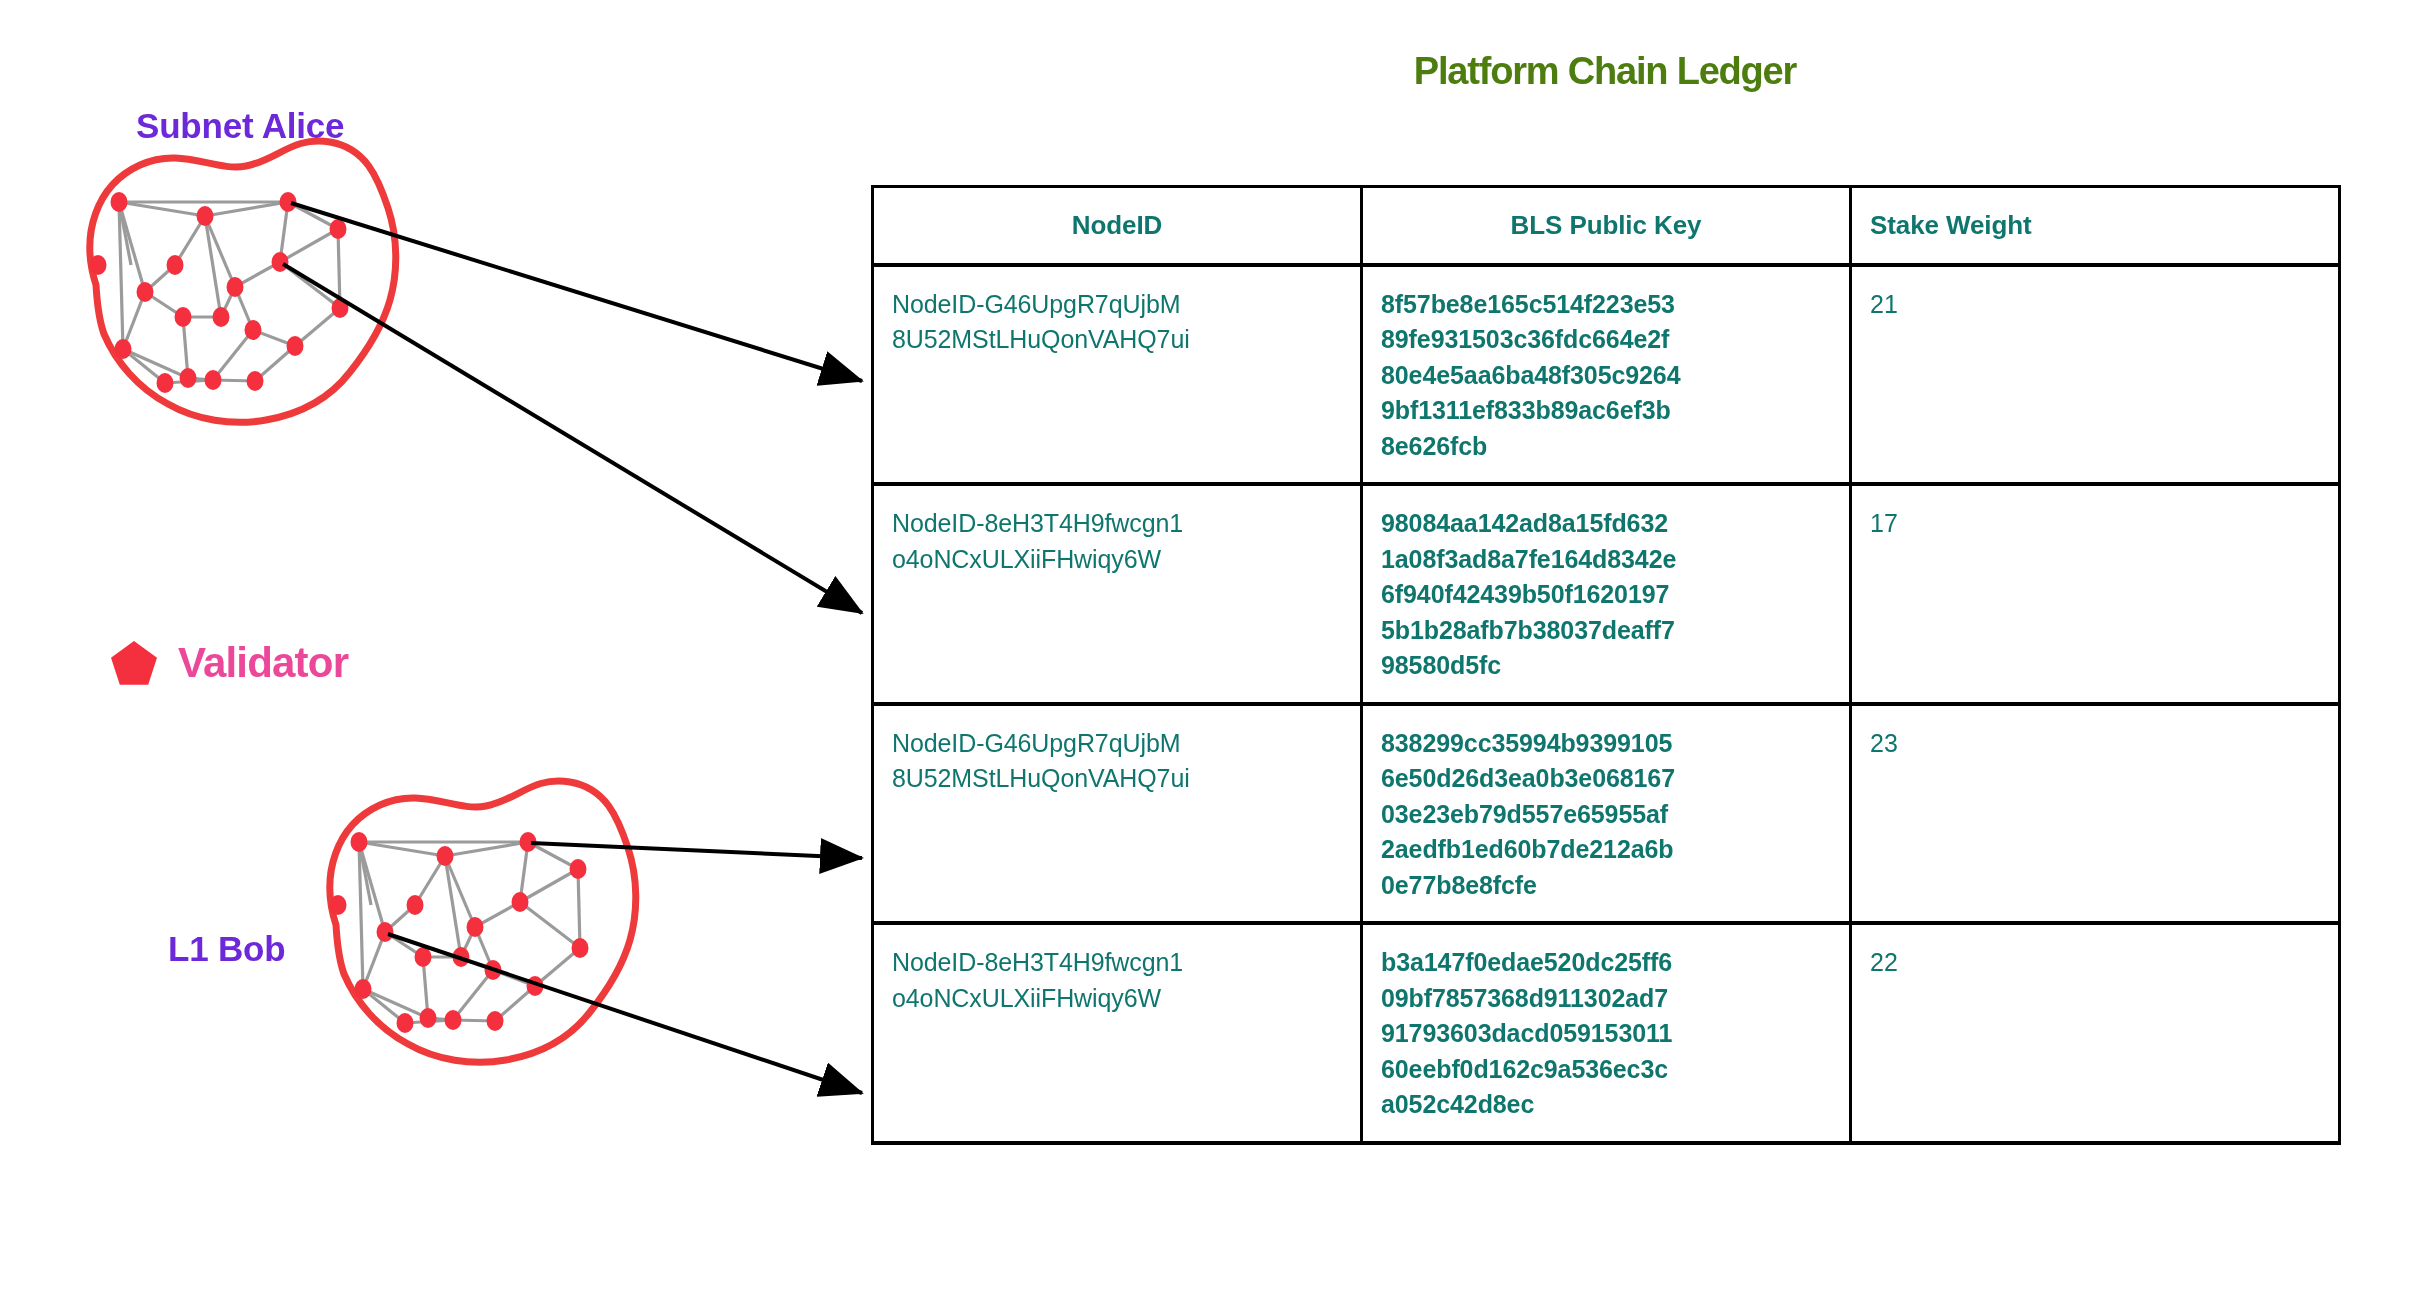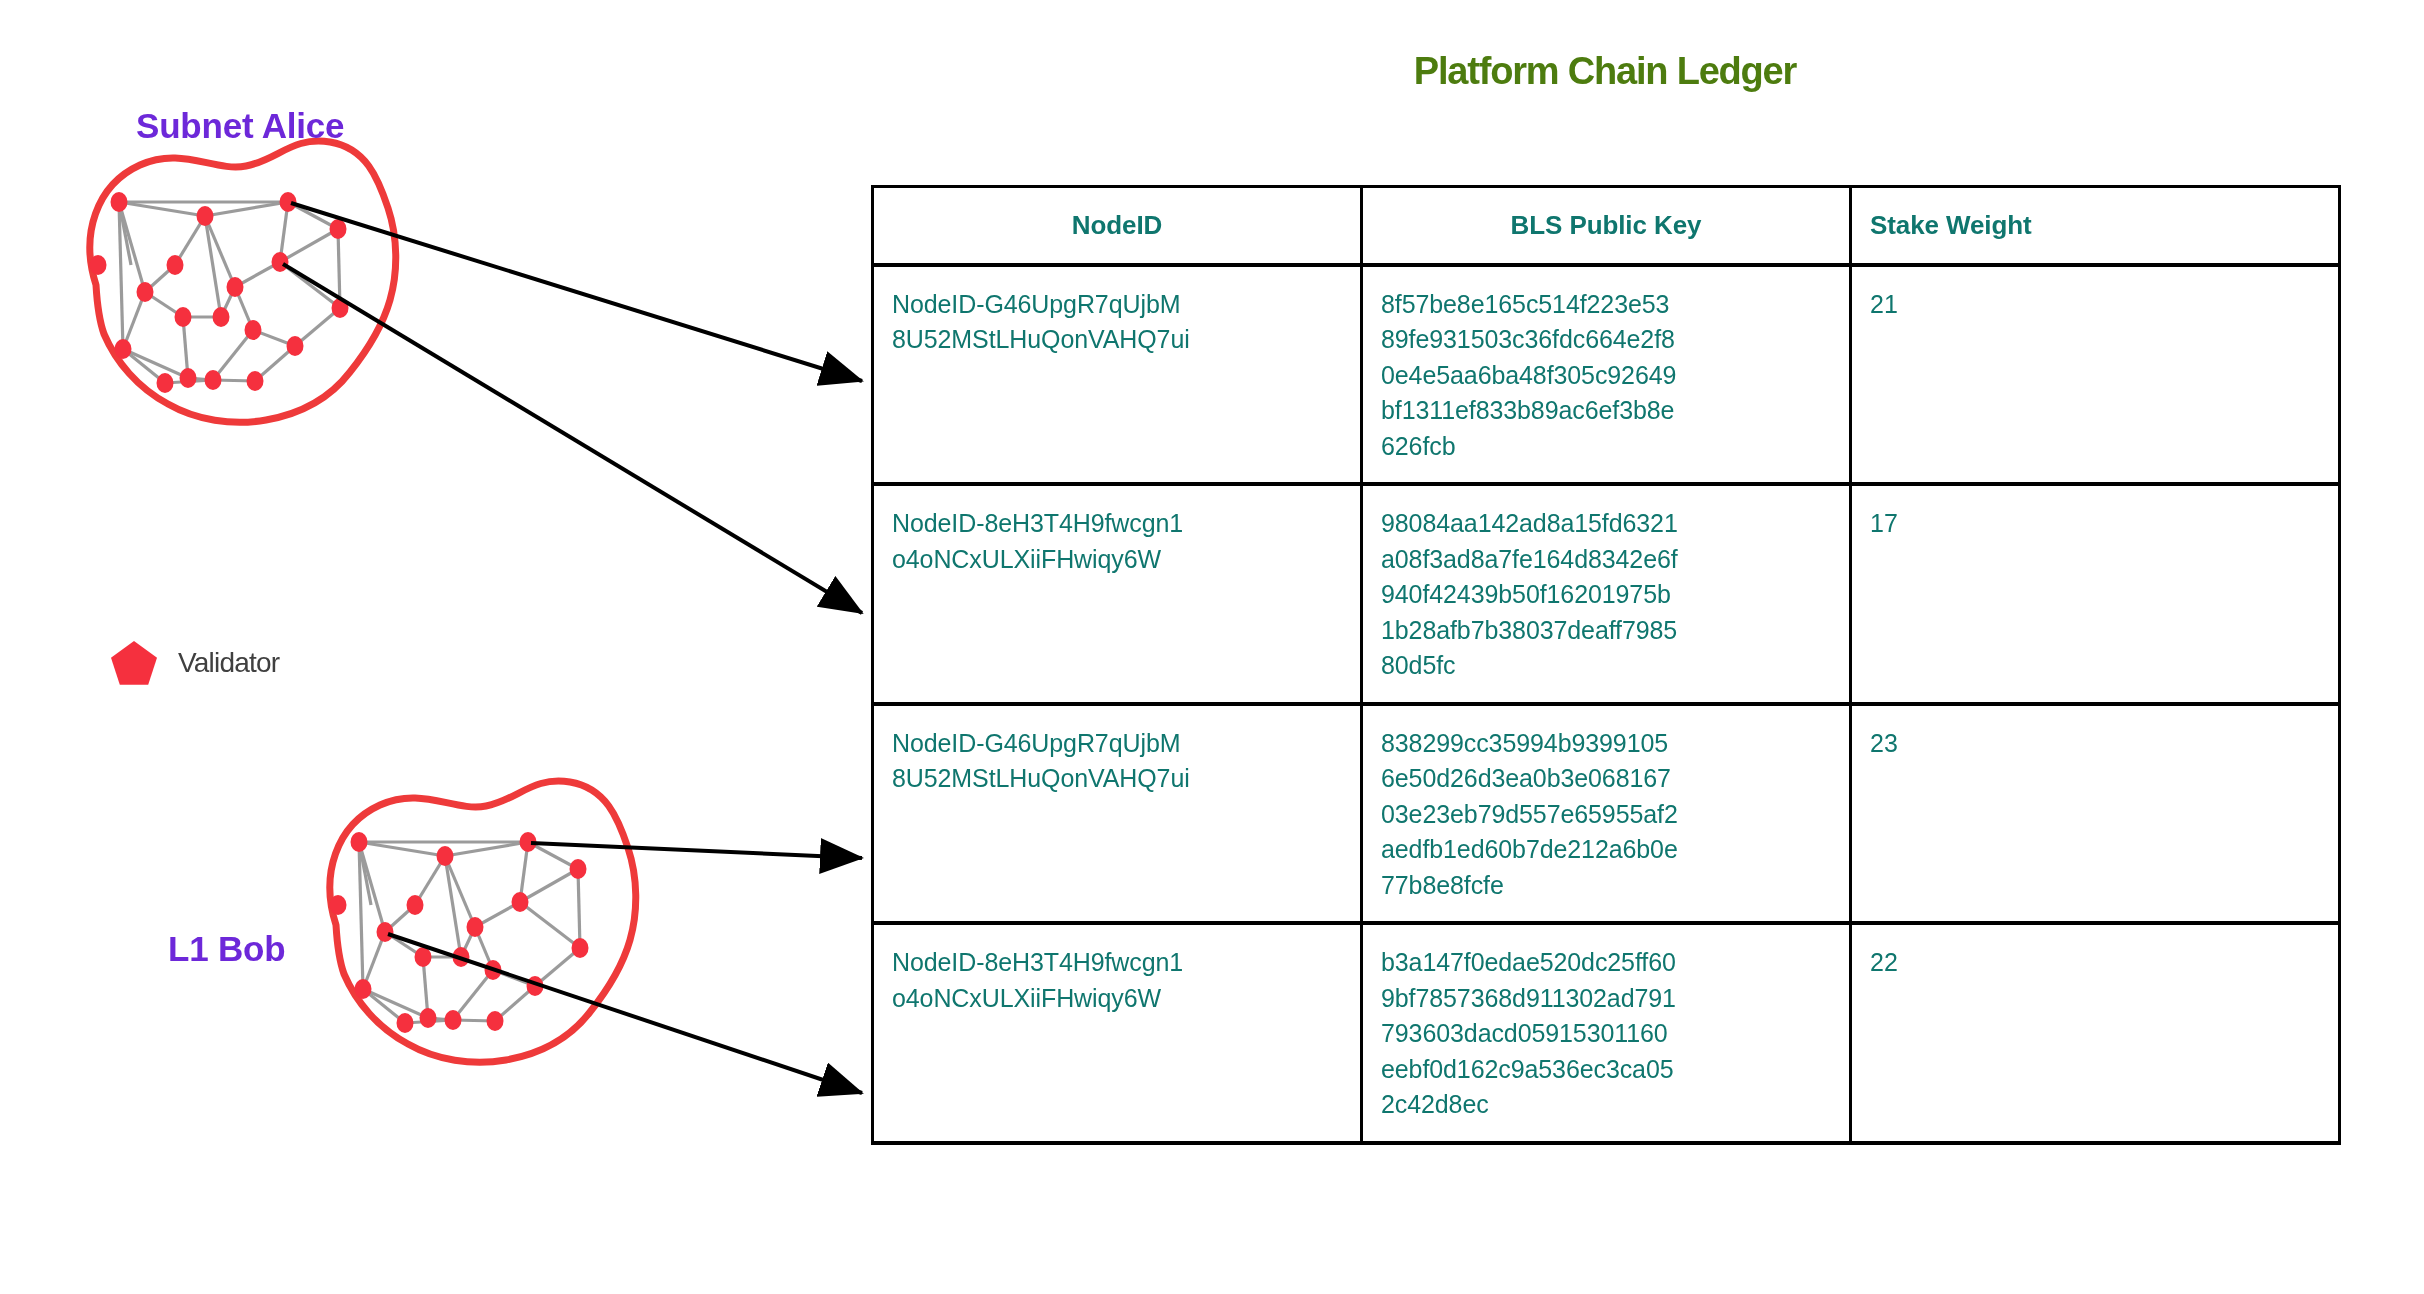--- a/index.html
+++ b/index.html
@@ -38,24 +38,24 @@
   
   #legend {
     position: absolute;
     left: 110px; top: 640px;
     display: flex;
     align-items: center;
     gap: 20px;
   }
   #legend-pentagon { display: block; }
   #legend-label {
-    font-weight: 400;
-    font-size: 28px;
+    font-weight: 700;
+    font-size: 42px;
     letter-spacing: -0.8px;
-    color: #404040;
+    color: #ec4899;
     line-height: 1;
   }
 
   
   #ledger-title {
     position: absolute;
     left: 870px; top: 52px;
     width: 1470px;
     text-align: center;
     font-size: 38px;
@@ -98,21 +98,21 @@
     vertical-align: middle;
   }
   #ledger-table thead th.th-stake { text-align: left; }
   #ledger-table tbody tr { height: 154px; }
   #ledger-table tbody td { border-top-width: 4px; border-bottom-width: 4px; }
   #ledger-table td.cell-nodeid,
   #ledger-table td.cell-bls { letter-spacing: -0.1px; }
   #ledger-table td.cell-stake { word-break: normal; }
 
   .nodeid-wrap { max-width: 300px; }
-  .bls-wrap    { max-width: 300px; }
+  .bls-wrap    { max-width: 300px; font-weight: bold; }
 </style>
 </head>
 <body>
 
 <div id="diagram-panel">
 
   <svg id="diagram-svg" width="870" height="1294" viewBox="0 0 870 1294">
     <defs>
       <marker id="arrowhead" markerWidth="11" markerHeight="9" refX="10.5" refY="4.5" orient="auto" markerUnits="strokeWidth">
         <path d="M0,0 L11,4.5 L0,9 Z" fill="#000000"></path>

